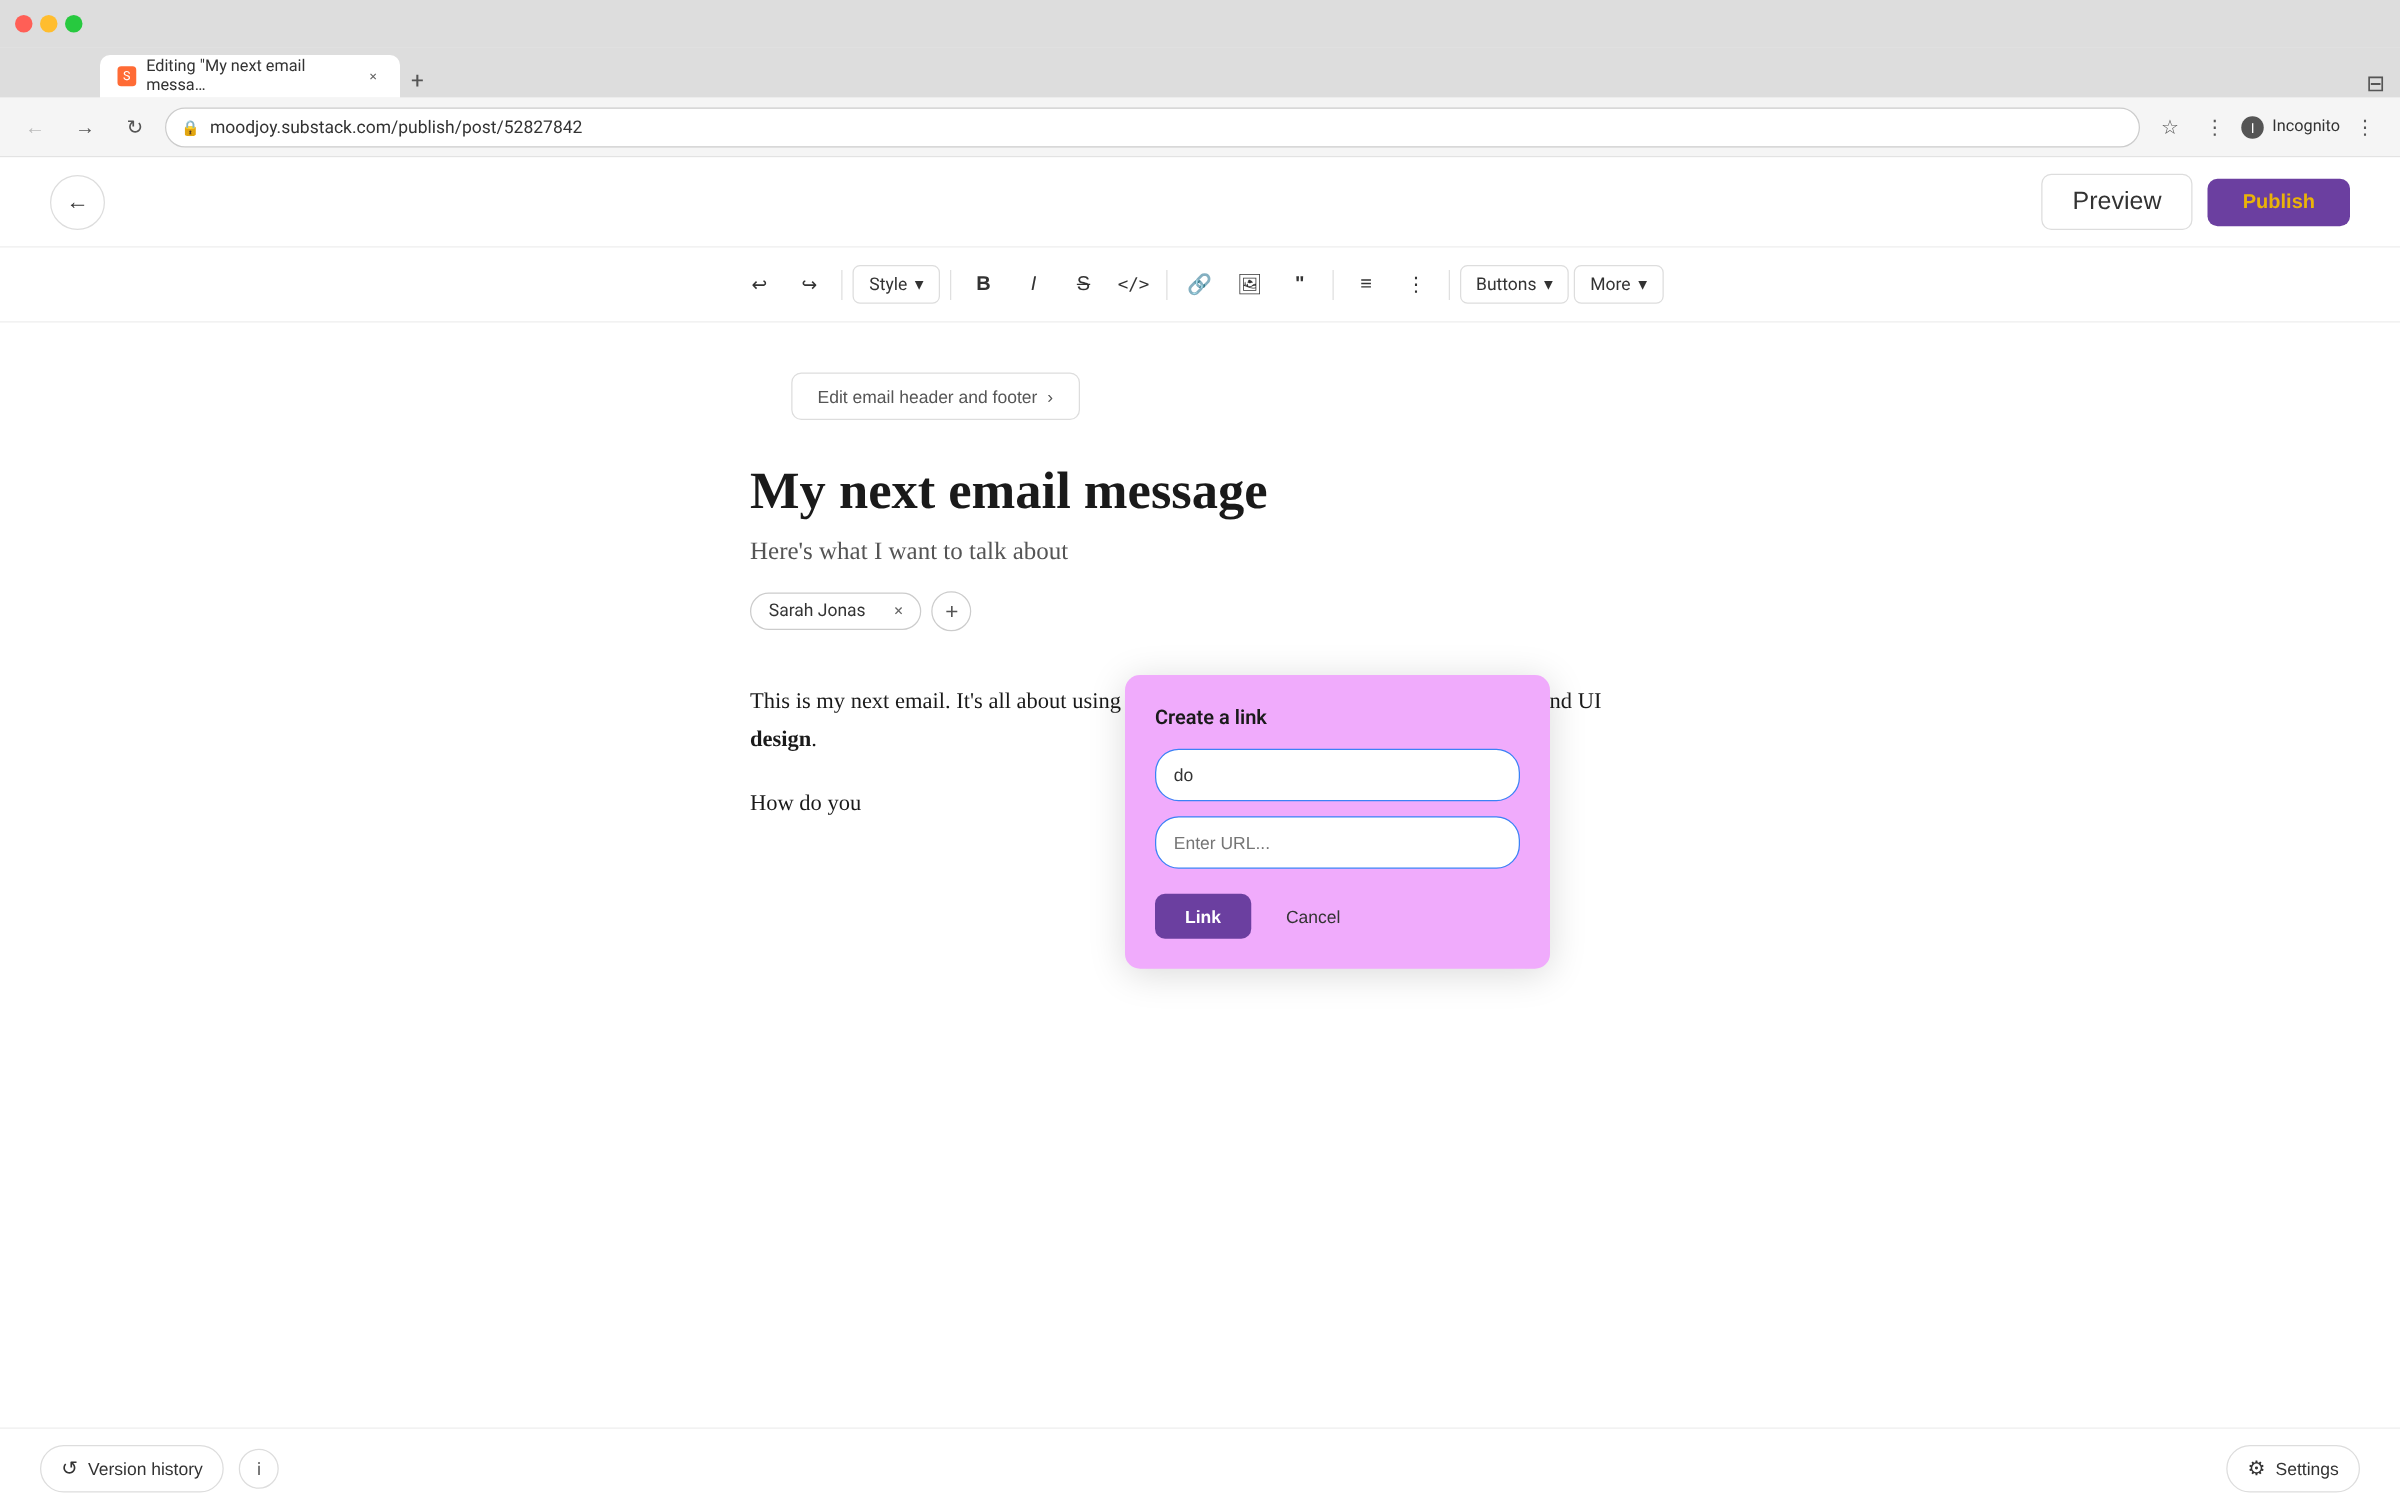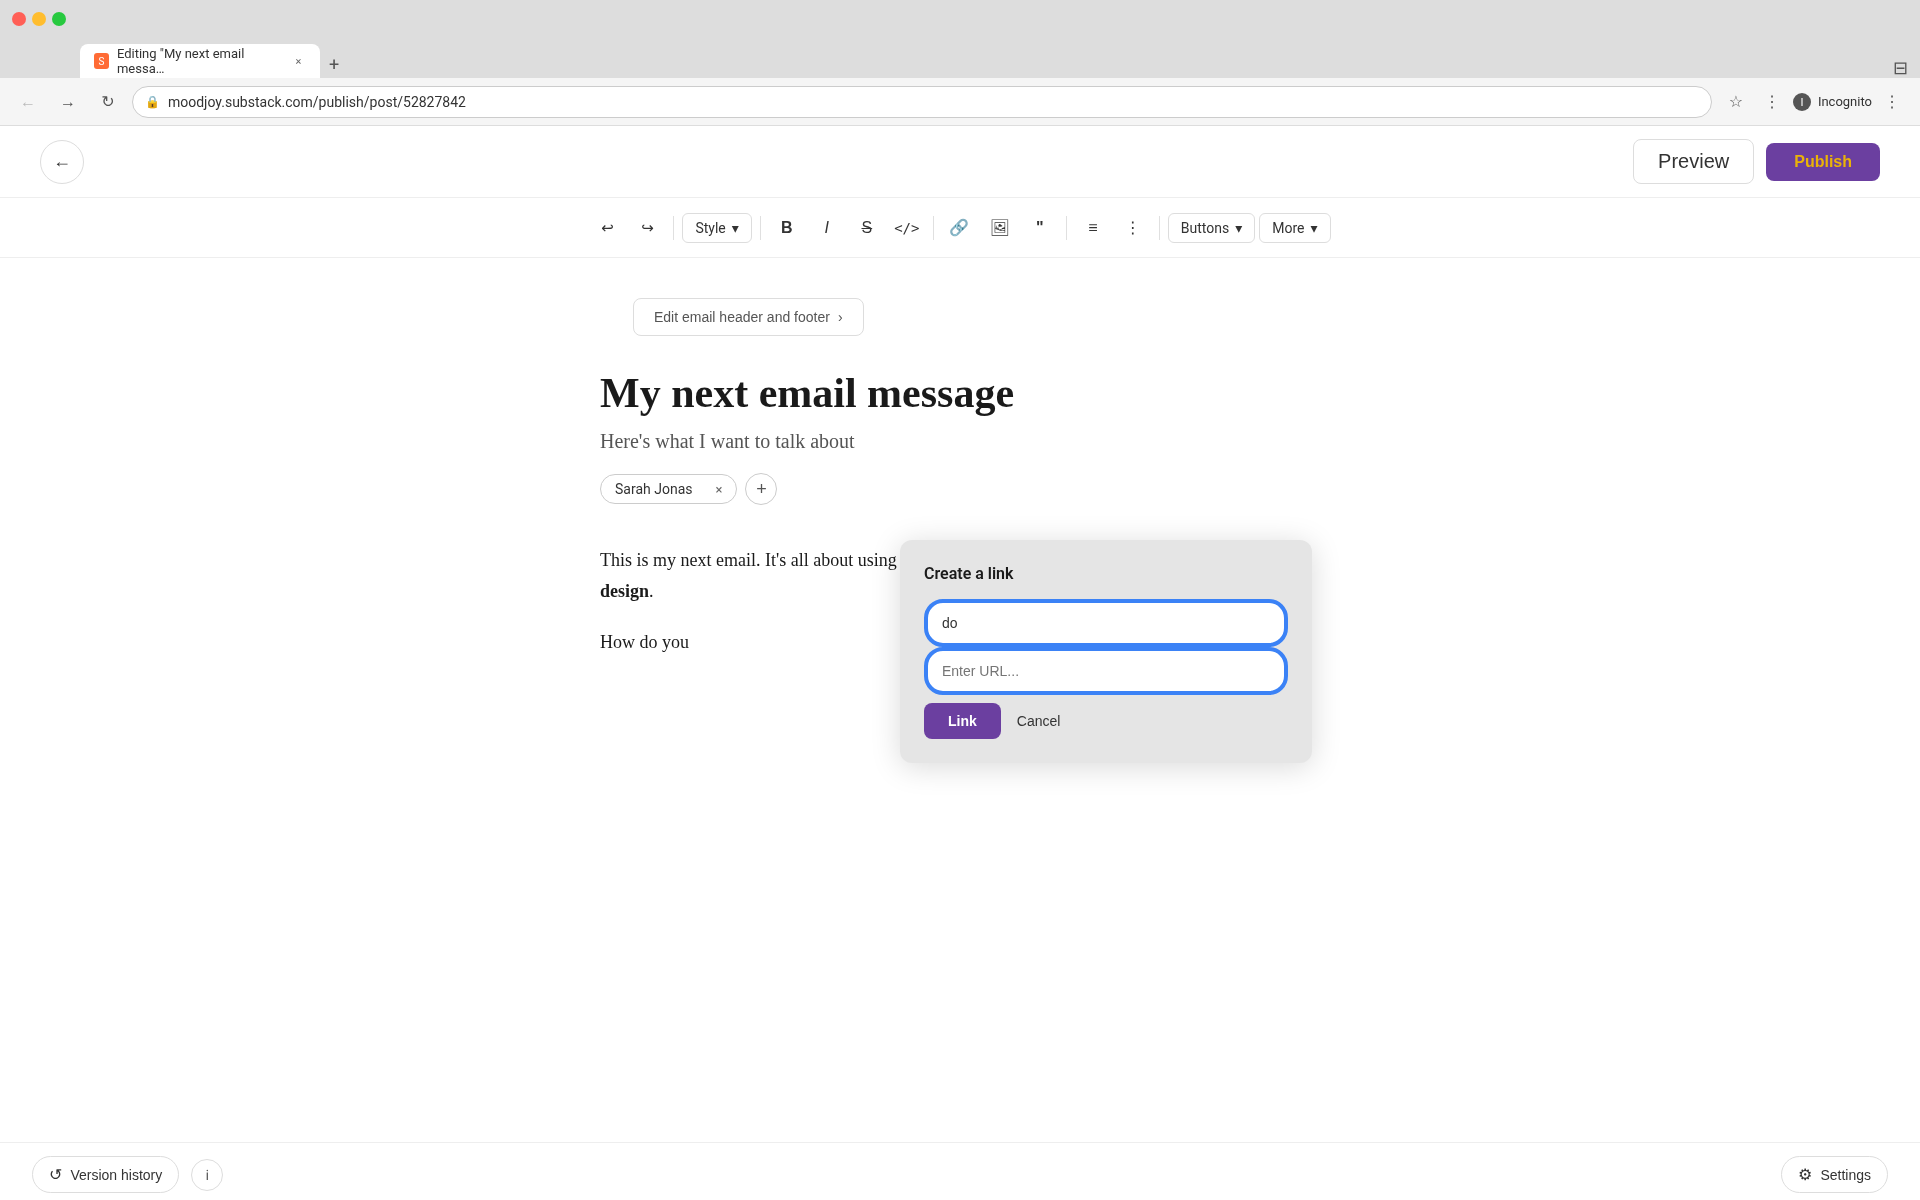--- a/index.html
+++ b/index.html
@@ -379,49 +379,50 @@
       right: 0;
       bottom: 0;
       pointer-events: none;
     }
 
     .create-link-dialog {
       position: absolute;
       left: 50%;
       top: 540px;
       transform: translateX(-60px);
-      width: 412px;
-      background: #e5e5e5;
+      width: 340px;
+      background: #f0abfc;
       border-radius: 12px;
       box-shadow: 0 4px 30px rgba(0,0,0,0.15);
       padding: 24px;
       pointer-events: all;
     }
 
     .dialog-title {
       font-size: 16px;
       font-weight: 600;
       color: #1a1a1a;
       margin-bottom: 16px;
     }
 
     .dialog-input {
       width: 100%;
       padding: 12px 14px;
-      border: 4px solid #3b82f6;
+      border: 1px solid #3b82f6;
       border-radius: 19px;
       font-size: 14px;
       color: #333;
+      margin-bottom: 12px;
       outline: none;
     }
 
     .dialog-actions {
       display: flex;
       align-items: flex-start;
-      gap: 0;
+      gap: 12px;
       margin-top: 8px;
     }
 
     .link-btn {
       padding: 10px 24px;
       background: #6b3fa0;
       color: white;
       border: none;
       border-radius: 8px;
       font-size: 14px;

